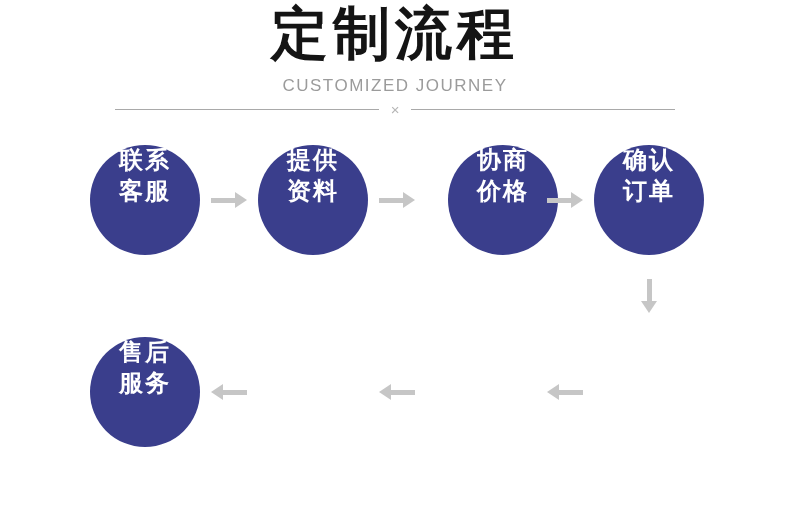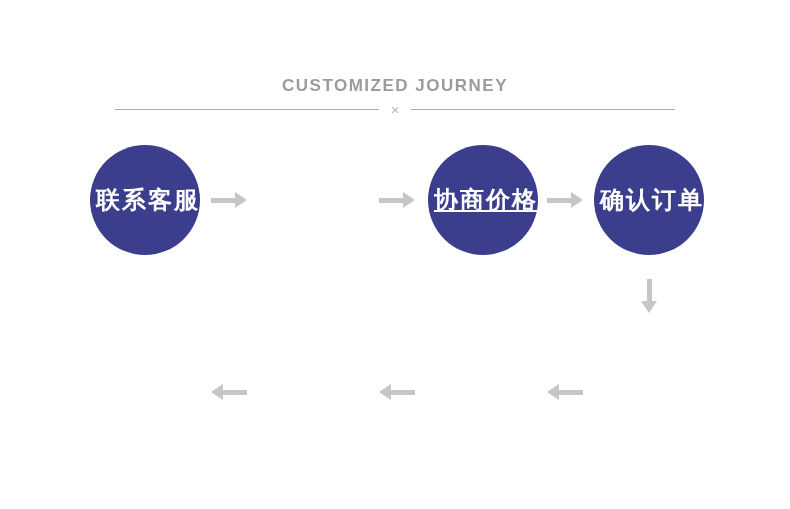--- a/index.html
+++ b/index.html
@@ -20,46 +20,46 @@
   .page-title{
     position:absolute;top:0;left:0;width:790px;
     text-align:center;
     font-size:57px;line-height:66px;font-weight:900;
     color:var(--title);
     letter-spacing:5px;
   }
   .page-subtitle{
     position:absolute;top:76px;left:0;width:790px;
     text-align:center;
-    font-size:17px;line-height:20px;font-weight:700;
+    font-size:17px;line-height:20px;font-weight:400;
     color:var(--subtitle);
     letter-spacing:1.5px;
   }
   .divider{
     position:absolute;top:100px;left:115px;width:560px;height:18px;
     display:flex;align-items:center;
   }
   .divider .line{flex:1;height:1px;background:var(--line);}
   .divider .xmark{
     flex:0 0 auto;
     margin:0 12px;
     color:#b5b5b5;
     font-size:15px;line-height:15px;
   }
   .circle{
     position:absolute;width:110px;height:110px;border-radius:50%;
     background:var(--circle);
     color:#ffffff;
-    display:flex;align-items:center;justify-content:flex-end;
+    display:flex;flex-direction:column;align-items:center;justify-content:flex-start;
     font-size:24px;font-weight:700;line-height:1.28;letter-spacing:2px;
     text-align:center;
   }
   .row1{top:145px;}
   .row2{top:337px;}
-  .c1{left:90px;}  .c2{left:258px;} .c3{left:428px;text-decoration:underline;} .c4{left:594px;}
+  .c1{left:90px;}  .c2{left:258px;} .c3{left:448px;} .c4{left:594px;}
   .arrow{position:absolute;}
   .arrow-h{width:36px;height:16px;}
   .arrow-h .stem{position:absolute;top:5.5px;width:25px;height:5px;background:var(--arrow);}
   .arrow-right .stem{left:0;}
   .arrow-right .head{position:absolute;right:0;top:0;width:0;height:0;
     border-top:8px solid transparent;border-bottom:8px solid transparent;border-left:12px solid var(--arrow);}
   .arrow-left .stem{right:0;}
   .arrow-left .head{position:absolute;left:0;top:0;width:0;height:0;
     border-top:8px solid transparent;border-bottom:8px solid transparent;border-right:12px solid var(--arrow);}
   .arrow-v{width:16px;height:34px;}
@@ -68,35 +68,40 @@
     border-left:8px solid transparent;border-right:8px solid transparent;border-top:12px solid var(--arrow);}
   .ar1{top:192px;}  .ar2{top:384px;}
   .a1{left:211px;}  .a2{left:379px;} .a3{left:547px;}
   .adown{left:641px;top:279px;}
 </style>
 </head>
 <body>
 
 <div class="canvas">
 
+  <div class="page-title">定制流程</div>
   <div class="page-subtitle">CUSTOMIZED JOURNEY</div>
 
   <div class="divider">
     <span class="line"></span>
     <span class="xmark">×</span>
     <span class="line"></span>
   </div>
 
   <div class="circle row1 c1">
     <span>联系</span>
     <span>客服</span>
   </div>
   <div class="arrow arrow-h arrow-right ar1 a1">
     <span class="stem"></span>
       <span class="head"></span>
+  </div>
+  <div class="circle row1 c2">
+    <span>提供</span>
+    <span>资料</span>
   </div>
   <div class="arrow arrow-h arrow-right ar1 a2">
     <span class="stem"></span>
       <span class="head"></span>
   </div>
   <div class="circle row1 c3">
     <span>协商</span>
     <span>价格</span>
   </div>
   <div class="arrow arrow-h arrow-right ar1 a3">
@@ -106,20 +111,24 @@
   <div class="circle row1 c4">
     <span>确认</span>
     <span>订单</span>
   </div>
 
   <div class="arrow arrow-v adown">
     <span class="stem"></span>
       <span class="head"></span>
   </div>
 
+  <div class="circle row2 c1">
+    <span>售后</span>
+    <span>服务</span>
+  </div>
   <div class="arrow arrow-h arrow-left ar2 a1">
     <span class="stem"></span>
       <span class="head"></span>
   </div>
   <div class="arrow arrow-h arrow-left ar2 a2">
     <span class="stem"></span>
       <span class="head"></span>
   </div>
   <div class="arrow arrow-h arrow-left ar2 a3">
     <span class="stem"></span>

